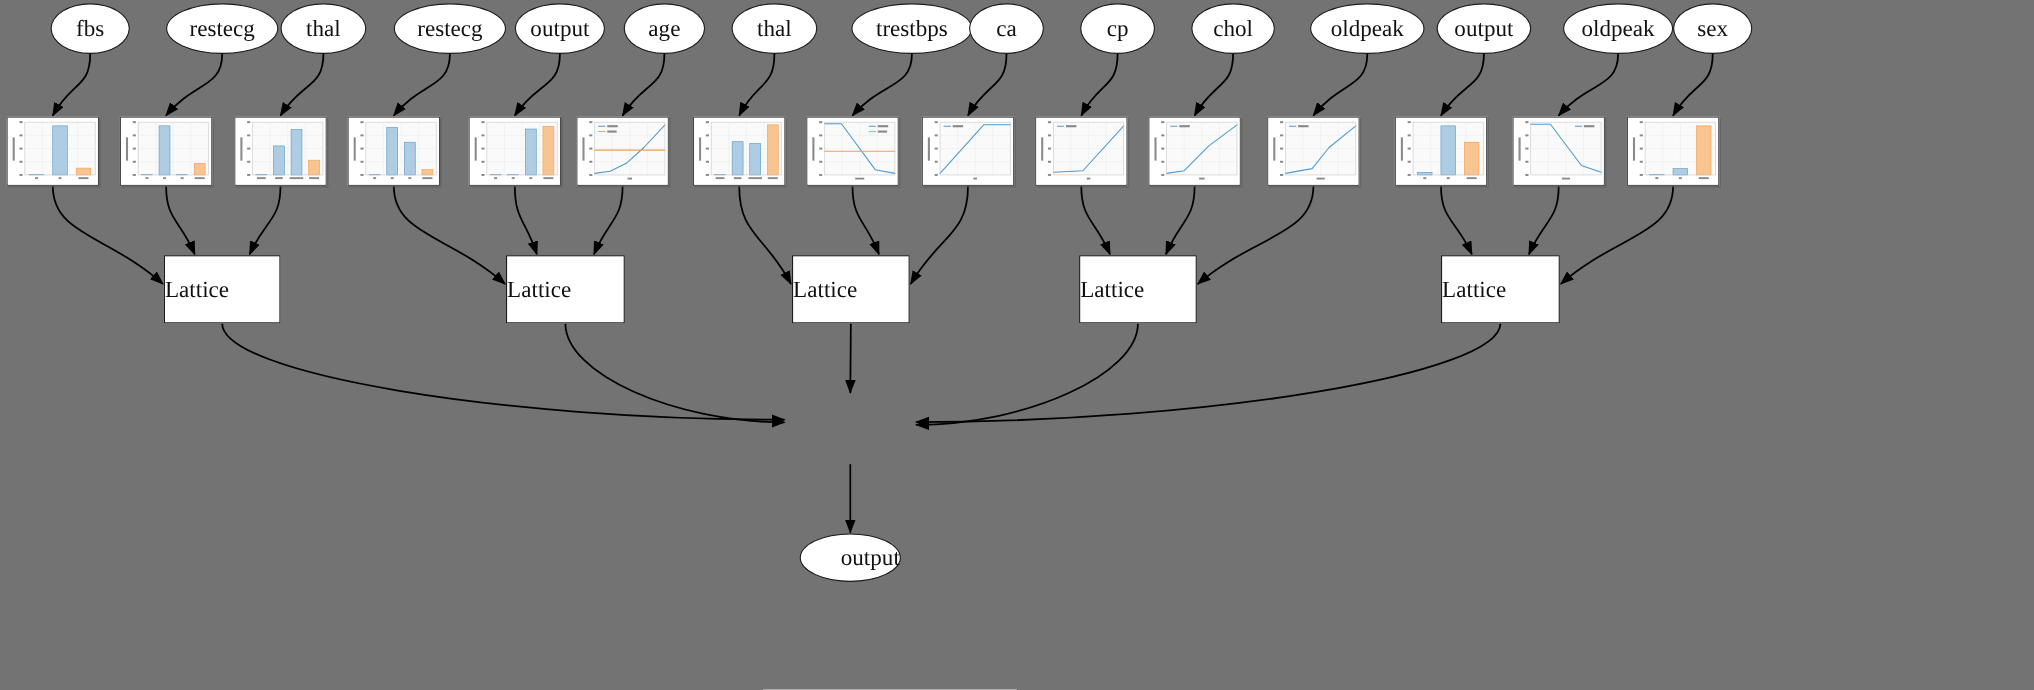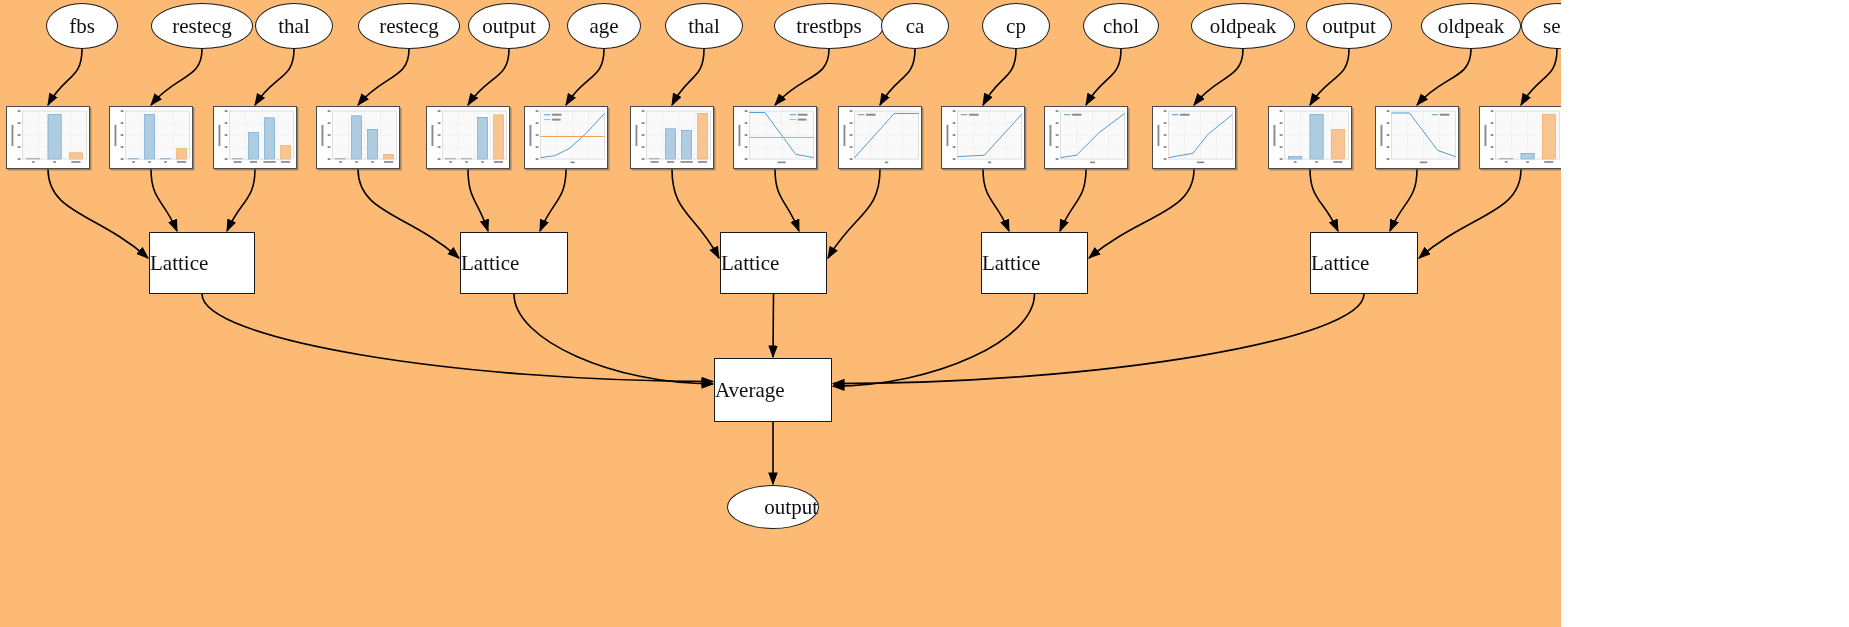--- a/index.html
+++ b/index.html
@@ -1,18 +1,18 @@
 <!DOCTYPE html>
 <html><head>
 <meta charset="utf-8">
 <title>Calibrated Lattice Ensemble Diagram</title>
 <style>
   html,body{margin:0;padding:0;background:#ffffff;}
   body{font-family:"Liberation Serif","DejaVu Serif",serif;color:#000;}
-  #stage{position:relative;width:1561px;height:627px;background:#fdba74;overflow:hidden;}
+  #stage{position:relative;width:1849px;height:627px;background:#737373;overflow:hidden;}
   #edges{position:absolute;left:0;top:0;width:1849px;height:627px;pointer-events:none;}
 
   .node{position:absolute;box-sizing:border-box;}
 
   
   .ellipse{
     border:1.3px solid #1a1a1a;border-radius:50%;background:#fff;
     display:flex;align-items:center;justify-content:center;
     font-size:21px;line-height:1;color:#111;white-space:nowrap;
   }
@@ -580,21 +580,18 @@
         <span>Lattice</span>
       </div>
       <div class="node rect" style="left: 981px; top: 232px; width: 107px; height: 62px;">
         <span>Lattice</span>
       </div>
       <div class="node rect" style="left: 1310px; top: 232px; width: 108px; height: 62px;">
         <span>Lattice</span>
       </div>
     </div>
 
-  <div class="node rect" id="avg-node" style="left: 714px; top: 358px; width: 118px; height: 64px;">
-    <span>Average</span>
-  </div>
 
   <div class="node ellipse" id="out-node" style="left: 727px; top: 485px; width: 92px; height: 44px; justify-content: flex-end;">
     <span>output</span>
   </div>
 
 </div>
 
 </body></html>

